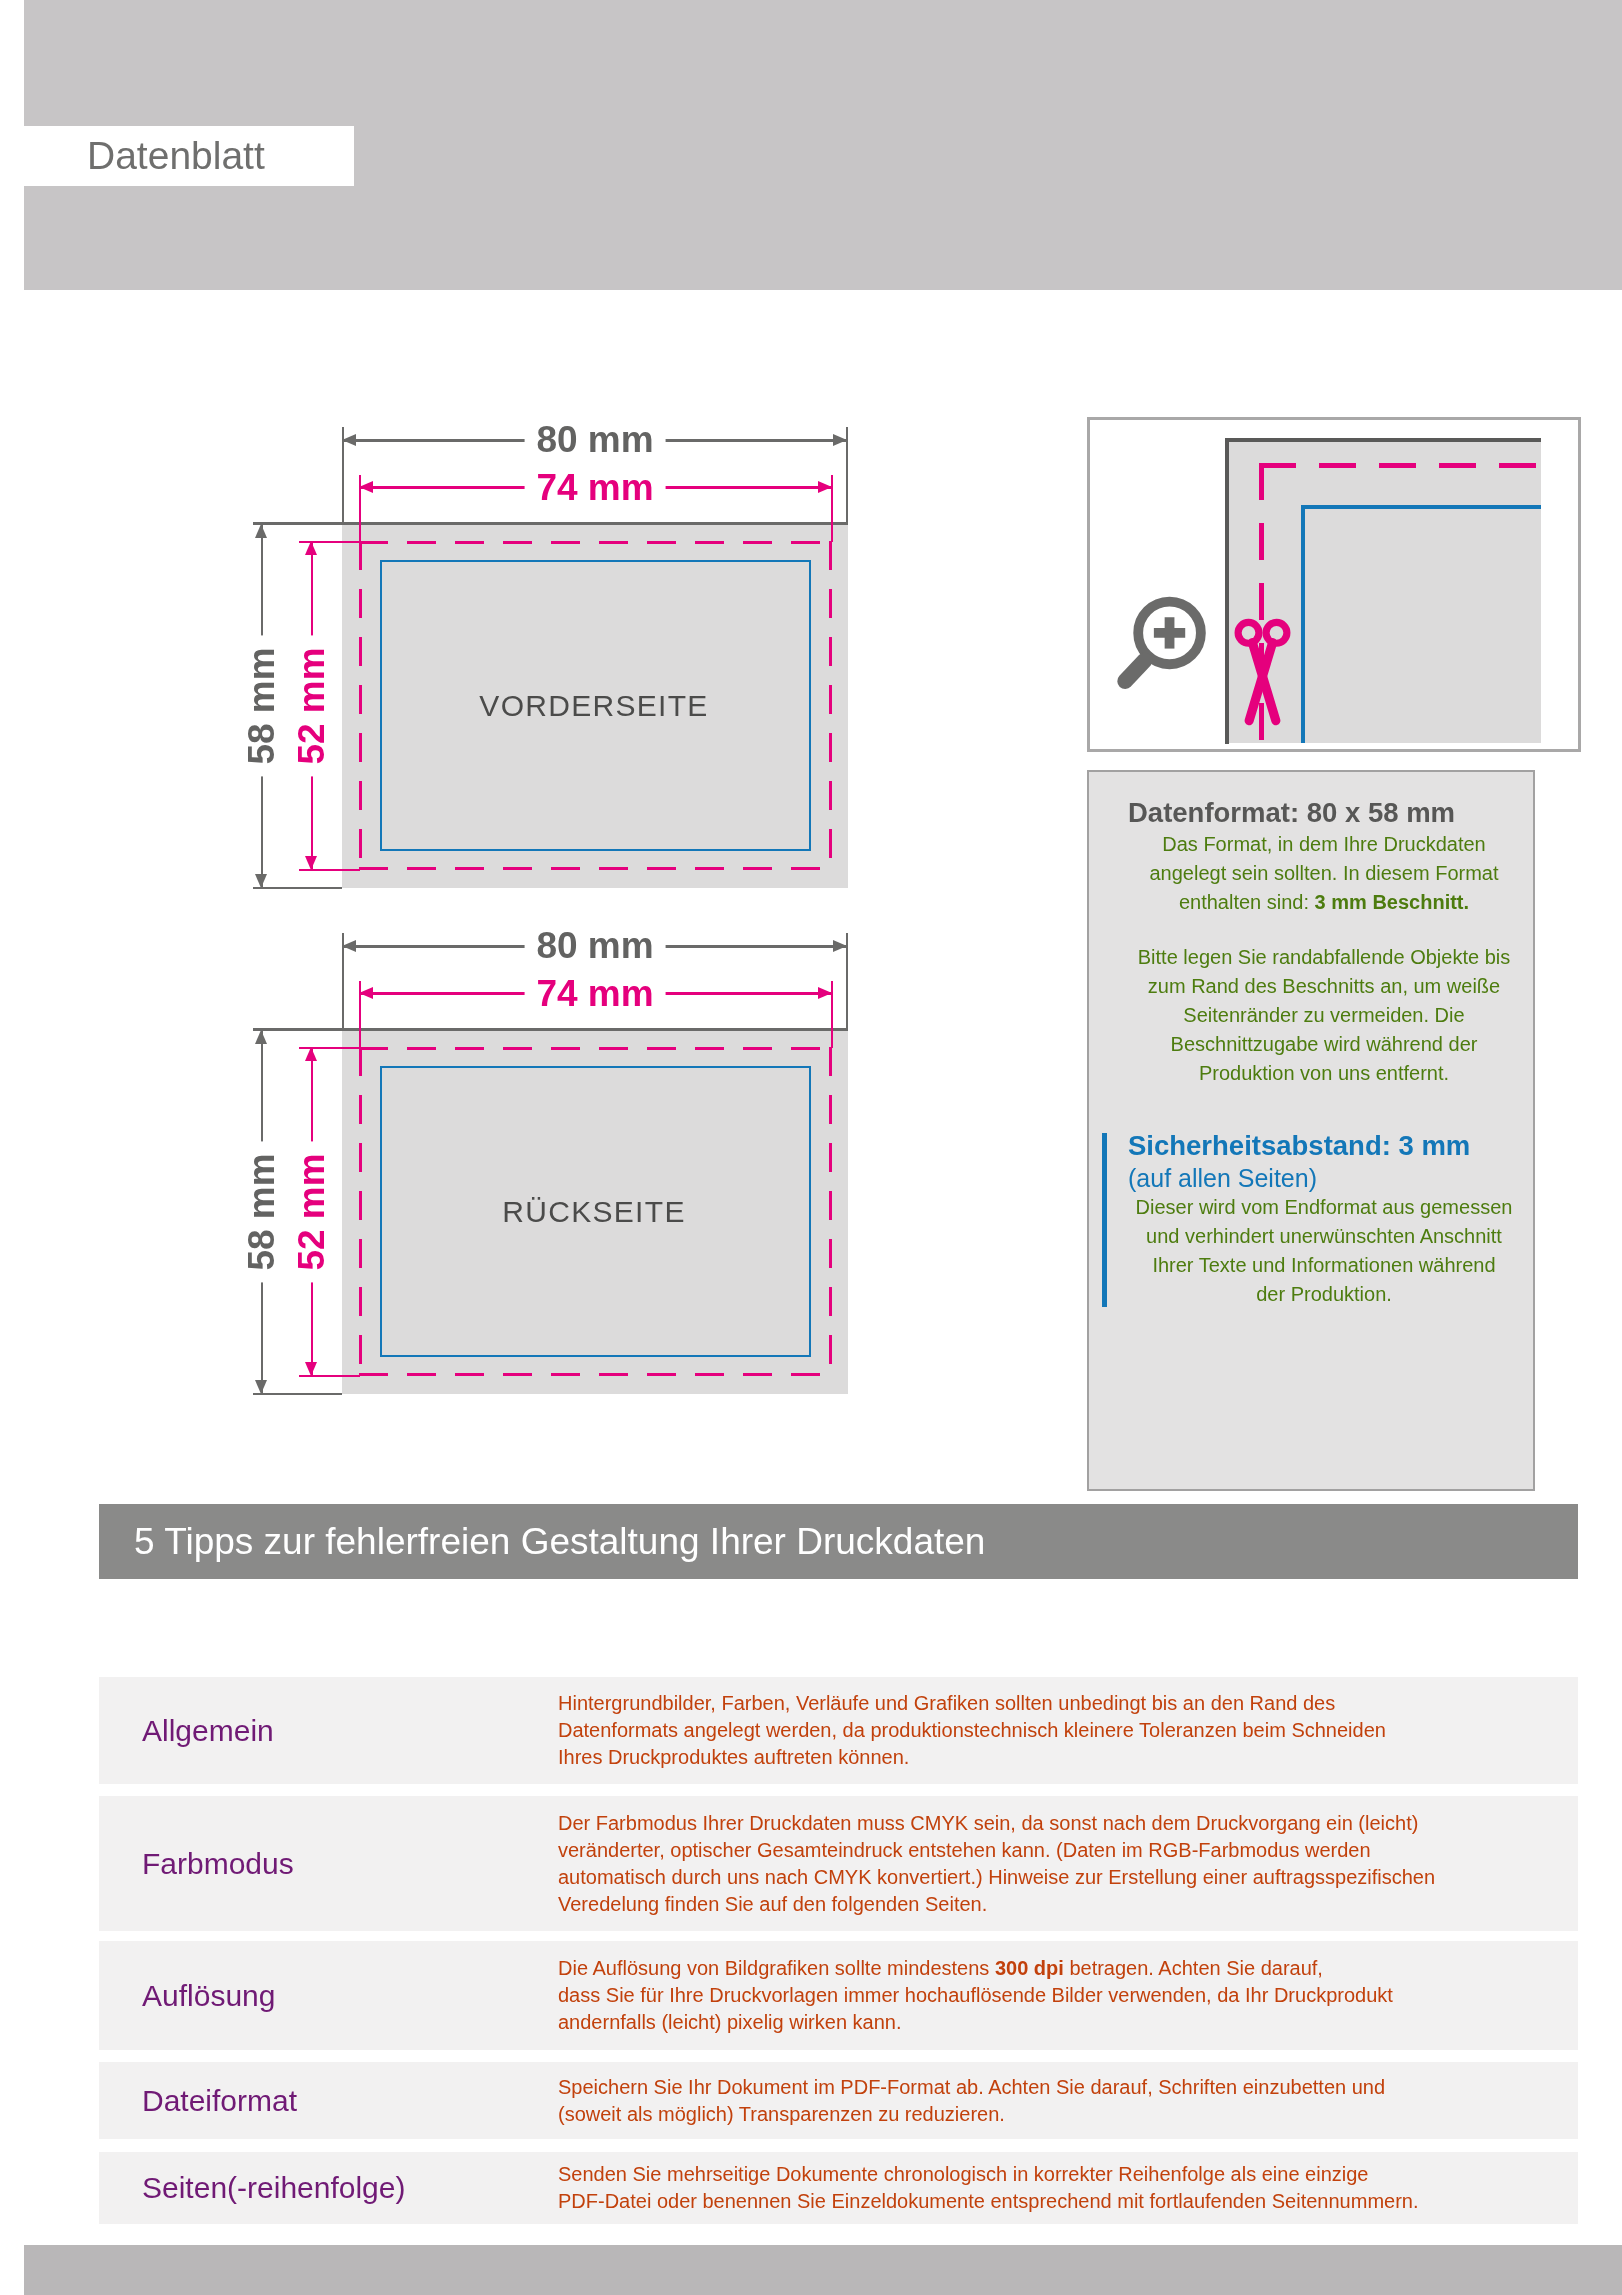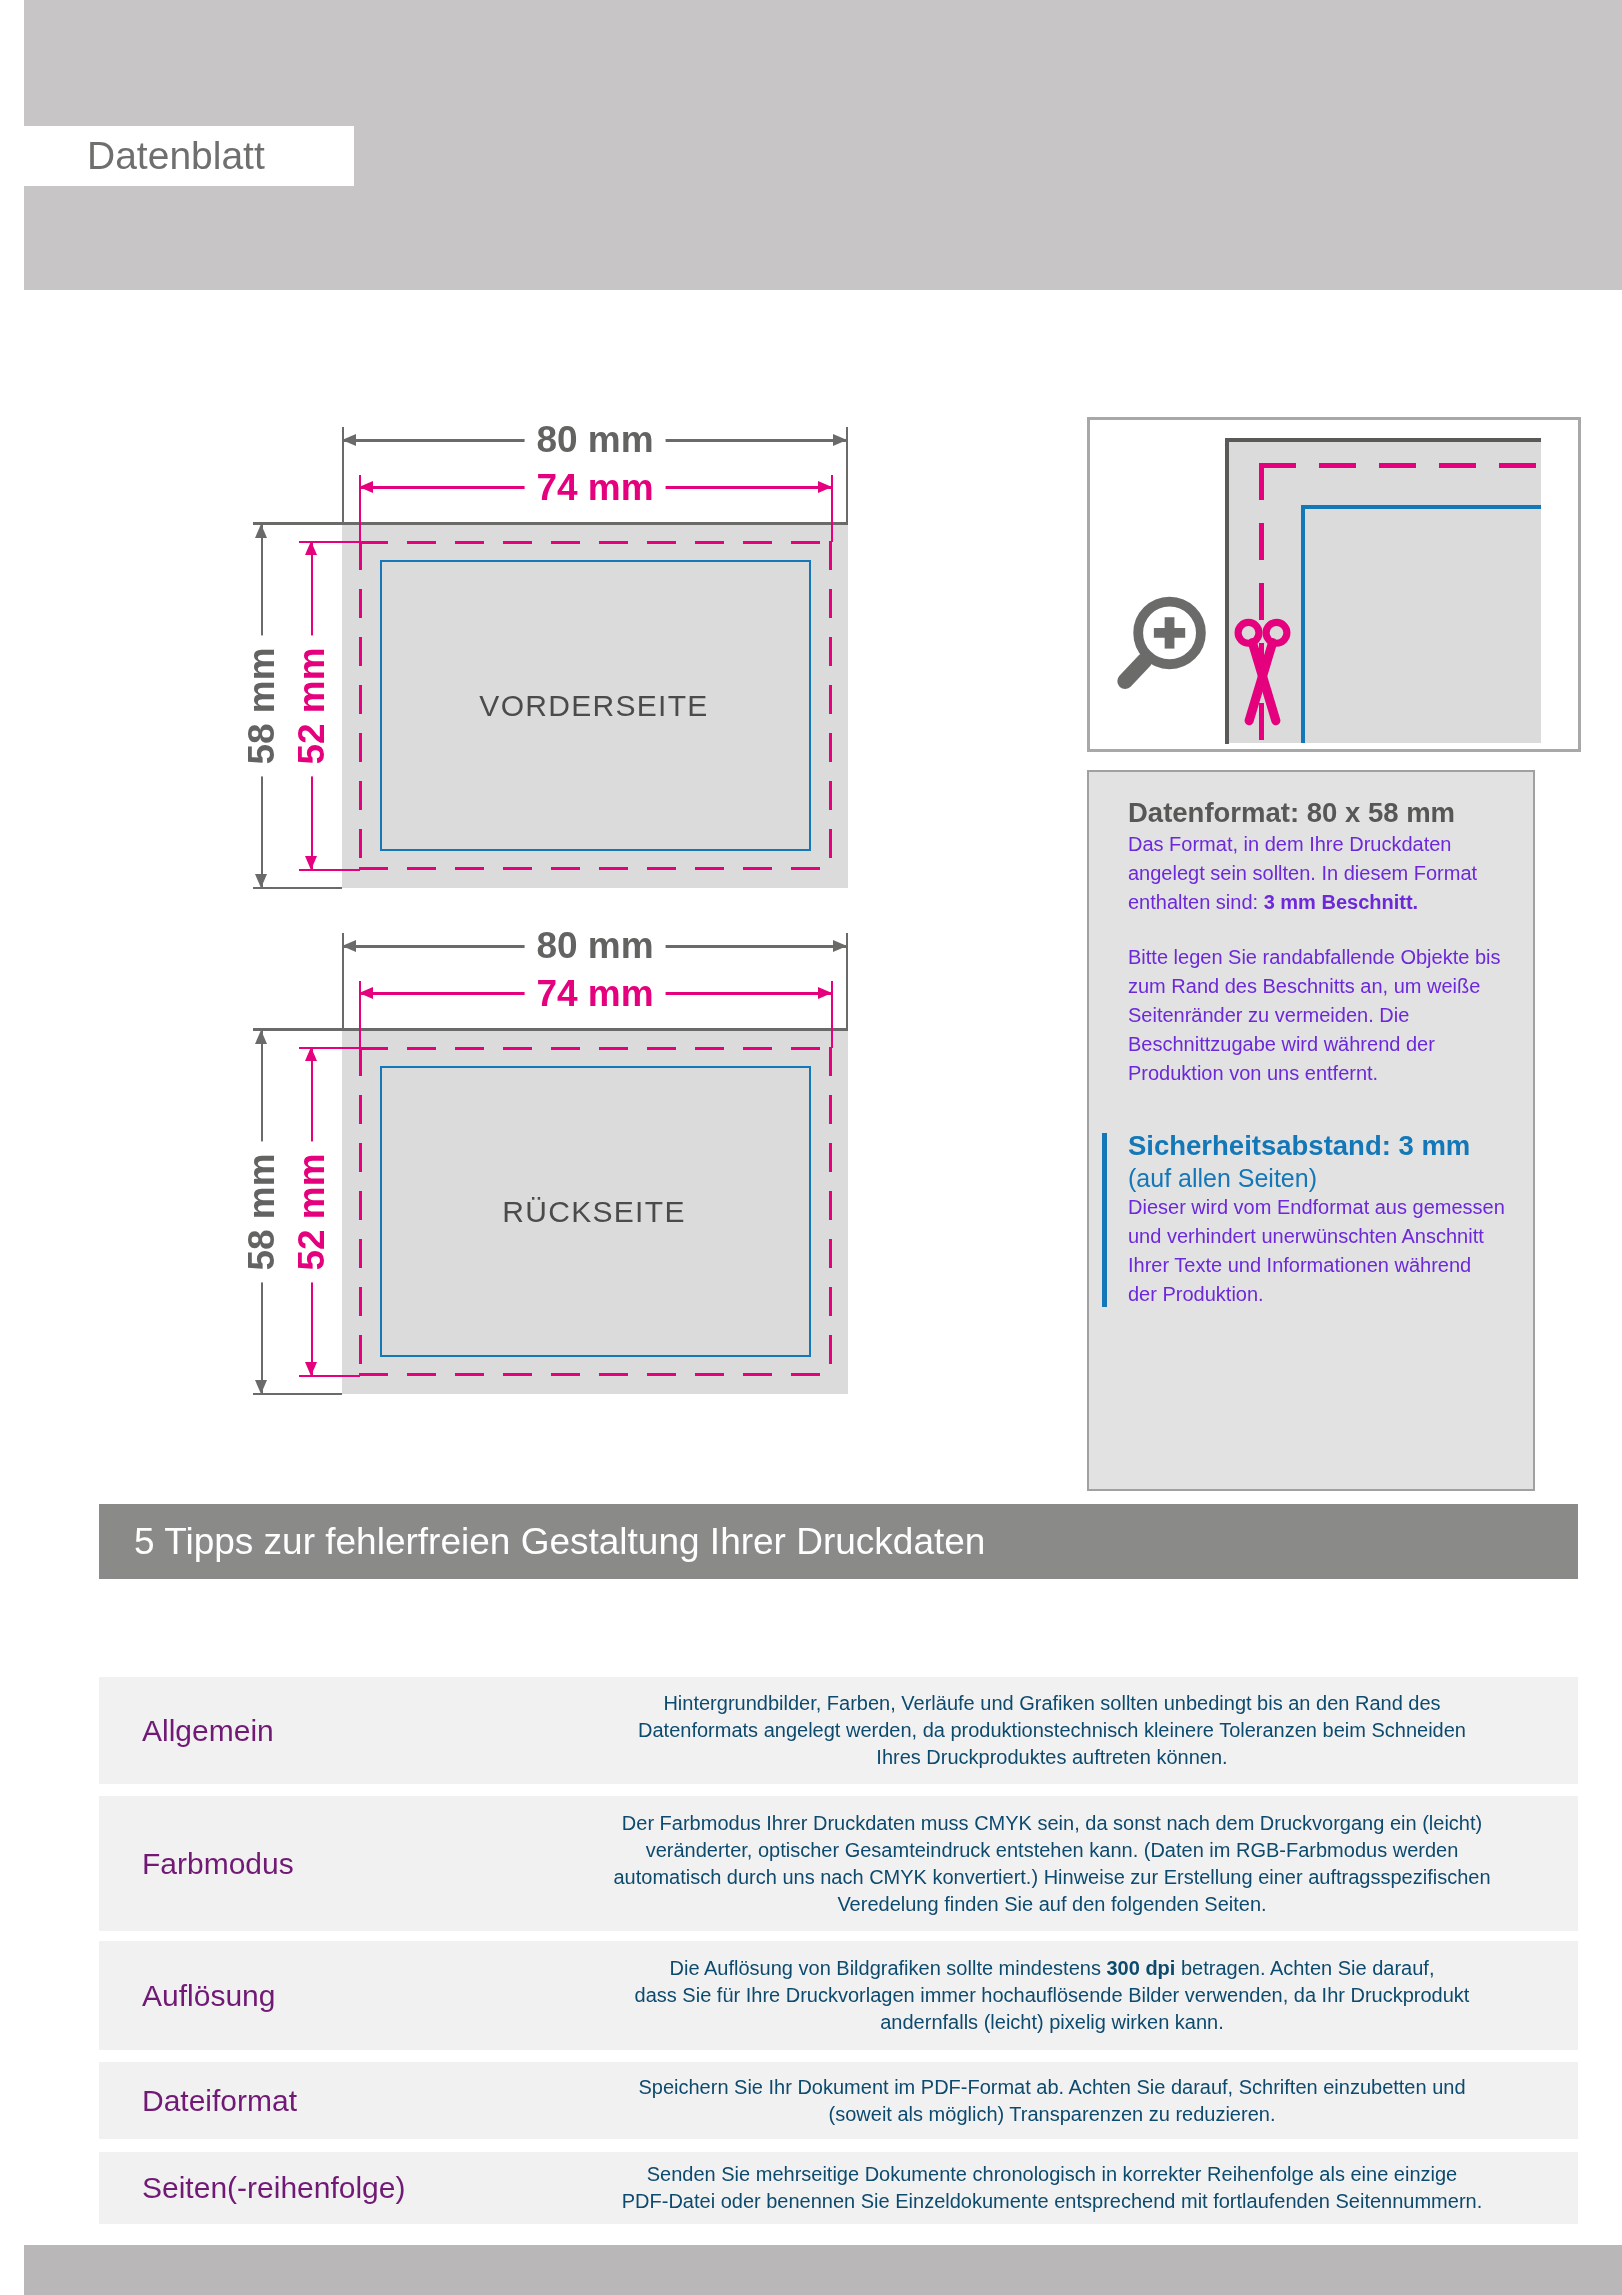--- a/index.html
+++ b/index.html
@@ -54,33 +54,33 @@
   .illu-mh{position:absolute;left:169px;top:43px;width:281px;height:4.6px;
            background:repeating-linear-gradient(90deg,#e5007d 0 37px,transparent 37px 60px);}
   .illu-bv{position:absolute;left:211px;top:85px;width:3.9px;height:238px;background:#1377b8;}
   .illu-bh{position:absolute;left:211px;top:85px;width:240px;height:3.9px;background:#1377b8;}
 
   .info-box{position:absolute;left:1063px;top:770px;width:448px;height:721px;background:#e3e2e2;
             border:2.6px solid #a2a1a1;box-sizing:border-box;padding:23.6px 13px 0 39px;}
   .info-box .hd{font-size:27.5px;font-weight:bold;line-height:1.25;color:#575756;}
   .info-box .hd.m{color:#e5007d;} .info-box .hd.b{color:#1377b8;}
   .info-box .sub{font-size:25px;color:#1377b8;line-height:1.2;}
-  .info-box p{margin:0;font-size:20px;line-height:29px;color:#6d28d9;white-space:pre-line;}
+  .info-box p{margin:0;font-size:20px;line-height:29px;color:#4d7c0f;white-space:pre-line;text-align:center;}
   .sec{position:relative;} .sec.gap2{margin-top:41px;}
   .sec.endf::before{content:"";position:absolute;left:-26px;top:3.9px;bottom:2.6px;width:5.2px;
         background:repeating-linear-gradient(180deg,#e5007d 0 22px,transparent 22px 37px);}
   .sec.sich::before{content:"";position:absolute;left:-26px;top:3.9px;bottom:2.6px;width:5.2px;background:#1377b8;}
 
   
   .tips-banner{position:absolute;left:75px;top:1504px;width:1479px;height:75px;background:#8a8a89;
                display:flex;align-items:center;}
   .tips-banner span{color:#ffffff;font-size:37px;padding-left:35px;}
   .trow{position:absolute;left:75px;width:1479px;background:#f2f1f1;display:flex;align-items:center;}
   .trow .lbl{width:459px;box-sizing:border-box;padding-left:43px;font-size:30px;color:#701a75;flex:none;}
-  .trow .txt{flex:1;font-size:20px;line-height:27px;color:#0c4a6e;white-space:pre-line;padding-right:32px;text-align:center;}
+  .trow .txt{flex:1;font-size:20px;line-height:27px;color:#c2410c;white-space:pre-line;padding-right:32px;}
   .trow .txt b{font-weight:bold;}
 
   .footband{position:absolute;left:0;top:2245px;width:1623px;height:50px;background:#b9b7b8;}
 </style>
 </head>
 <body>
 
 <div class="sheet">
 
   <div class="topband"></div>

